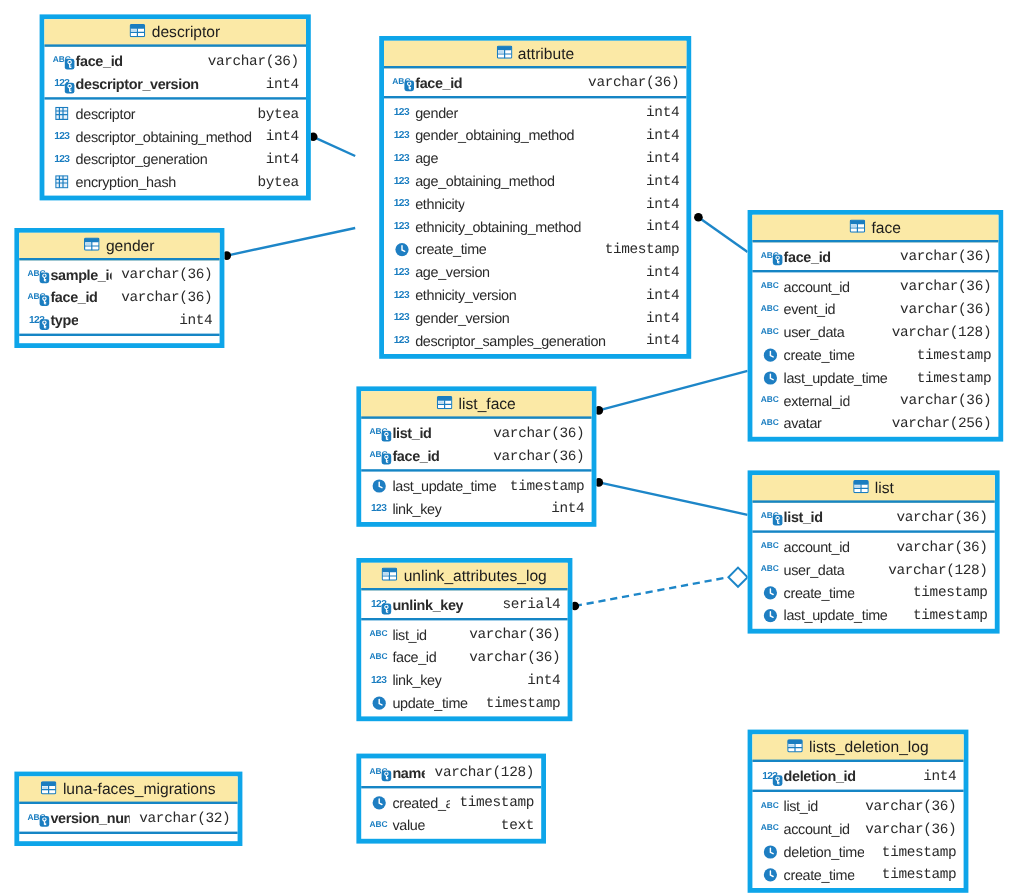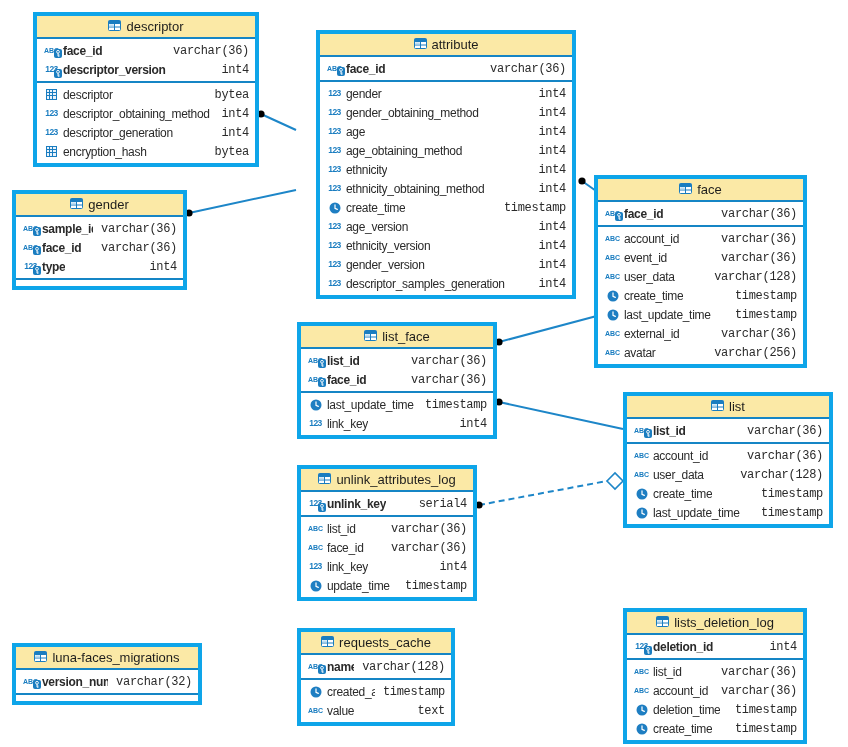--- a/index.html
+++ b/index.html
@@ -287,21 +287,21 @@
                 <path d="M3 3 V6.2 M3 5 h1.5 M3 6.2 h1.5" stroke="#ffffff" stroke-width="0.9" fill="none"></path>
               </svg>
             </span>
           </span>
           <span class="name">type</span>
           <span class="type">int4</span>
         </div>
       </div>
       <div class="section"></div>
     </div>
-    <div class="entity" style="left: 594px; top: 175px; width: 213px;">
+    <div class="entity" style="left: 623px; top: 175px; width: 213px;">
       <div class="entity-header">
         <span><svg width="13" height="11" viewBox="0 0 13 11">
             <rect x="0.5" y="0.5" width="12" height="10" rx="1" fill="#ffffff" stroke="#1a7dc0"></rect>
             <rect x="0.5" y="0.5" width="12" height="3.4" rx="1" fill="#1a7dc0"></rect>
             <path d="M6.5 3.5 v7 M0.5 7 h12" stroke="#1a7dc0" stroke-width="1" fill="none"></path>
             <rect x="1.2" y="4.4" width="4.6" height="2" fill="#bcdcf2"></rect>
           </svg></span>
         <span>face</span>
       </div>
       <div class="section">
@@ -550,29 +550,20 @@
               <circle cx="6" cy="6" r="5.5" fill="#1e7ec2"></circle>
               <path d="M6 2.8 V6.3 L8.3 7.4" stroke="#ffffff" stroke-width="1.2" fill="none" stroke-linecap="round"></path>
             </svg>
           </span>
           <span class="name">update_time</span>
           <span class="type">timestamp</span>
         </div>
       </div>
     </div>
     <div class="entity" style="left: 297px; top: 628px; width: 158px;">
-      <div class="entity-header">
-        <span><svg width="13" height="11" viewBox="0 0 13 11">
-            <rect x="0.5" y="0.5" width="12" height="10" rx="1" fill="#ffffff" stroke="#1a7dc0"></rect>
-            <rect x="0.5" y="0.5" width="12" height="3.4" rx="1" fill="#1a7dc0"></rect>
-            <path d="M6.5 3.5 v7 M0.5 7 h12" stroke="#1a7dc0" stroke-width="1" fill="none"></path>
-            <rect x="1.2" y="4.4" width="4.6" height="2" fill="#bcdcf2"></rect>
-          </svg></span>
-        <span>requests_cache</span>
-      </div>
       <div class="section">
         <div class="row key">
           <span class="icon">
             <span class="icon-text">ABC</span>
             <span class="badge">
               <svg width="6" height="7" viewBox="0 0 6 7">
                 <circle cx="3" cy="1.8" r="1.4" fill="none" stroke="#ffffff" stroke-width="0.9"></circle>
                 <path d="M3 3 V6.2 M3 5 h1.5 M3 6.2 h1.5" stroke="#ffffff" stroke-width="0.9" fill="none"></path>
               </svg>
             </span>

